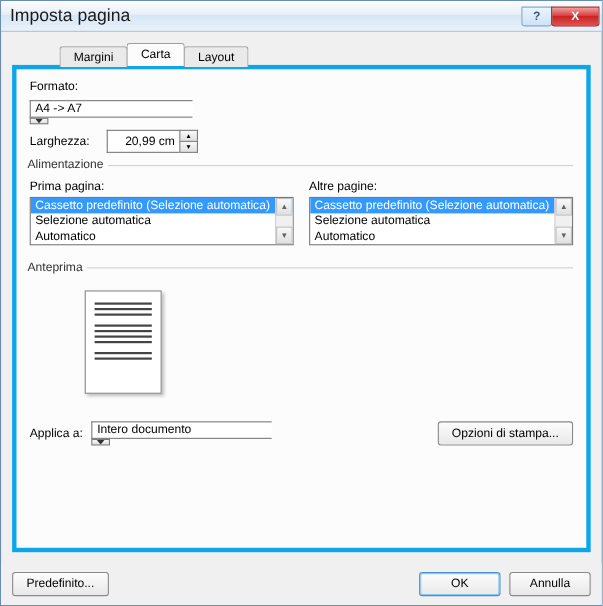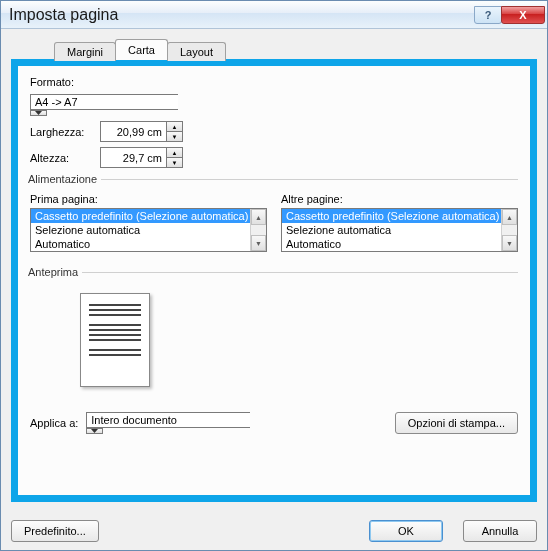--- a/index.html
+++ b/index.html
@@ -8,21 +8,21 @@
 .titlebar { height: 28px; background: linear-gradient(#fcfefe, #e6eef8 45%, #d5e5f5 46%, #e8f2fa); display: flex; align-items: center; padding: 0 2px 0 8px; border-bottom: 1px solid #b0c4d8; }
 .titlebar-text { flex: 1; color: #1a1a1a; font-size: 16px; }
 .titlebar-btns { display: flex; gap: 0; }
 .tbtn { width: 28px; height: 18px; border: 1px solid #8aa8c8; border-radius: 0 0 3px 3px; display: flex; align-items: center; justify-content: center; font-weight: bold; font-size: 11px; background: linear-gradient(#eaf4fc,#cde3f5); color: #3a5a7a; margin-left: -1px; }
 .tbtn.close { width: 44px; background: linear-gradient(#f0a0a0,#d84040 45%,#c82020 46%,#e05050); color: #fff; border-color: #a03030; border-top-right-radius:0; }
 .content { flex: 1; padding: 8px 10px 10px 10px; display: flex; flex-direction: column; }
 .tabs { display: flex; align-items: flex-end; height: 22px; margin-bottom: 0; position: relative; z-index: 2; padding-left: 43px; }
 .tab { padding: 3px 12px; border: 1px solid #a0a0a0; border-bottom: none; background: #f0f0f0; margin-right: -1px; border-radius: 3px 3px 0 0; position: relative; }
 .tab.active { background: #fcfcfc; padding-top:4px; padding-bottom:4px; top:1px; z-index: 3; }
 .tab.inactive { background: #eaeaea; top: 2px; }
-.tabpanel { border: 7px solid #0ea5e9; background: #fcfcfc; flex: 1; padding: 10px 12px; display: flex; flex-direction: column; position: relative; }
+.tabpanel { border: 4px solid #0ea5e9; background: #fcfcfc; flex: 1; padding: 10px 12px; display: flex; flex-direction: column; position: relative; }
 fieldset { border: 1px solid #d0d0d0; border-left: none; border-right: none; border-bottom: none; margin: 0 0 6px 0; padding: 8px 0 6px 0; position: relative; }
 fieldset legend { padding: 0 4px 0 0; background: #fcfcfc; color: #333; margin-left: -2px; }
 .row { display: flex; align-items: center; margin-bottom: 5px; }
 .lbl { width: 70px; }
 select, input[type=text] { height: 21px; border: 1px solid #7a7a7a; background: #fff; padding: 1px 4px; }
 .combo { width: 148px; display:flex;flex-direction:column; }
 .combo select { flex:1; appearance:none; border-right: none; }
 .combo .arrow { width: 17px; border:1px solid #7a7a7a; display:flex;align-items:center;justify-content:center;background:linear-gradient(#f8f8f8,#e0e0e0); }
 .spin { display: flex; }
 .spin input { width: 66px; text-align: right; border-right:none;}
@@ -40,21 +40,21 @@
 .preview { margin-top: 2px; }
 .preview-area { height: 108px; display: flex; align-items: center; padding-left: 50px; }
 .page { width: 70px; height: 94px; background: #fff; border: 1px solid #888; box-shadow: 2px 2px 3px rgba(0,0,0,0.25); padding: 10px 8px; display:flex; flex-direction:column; gap:3px; }
 .page .ln { height: 2px; background: #444; }
 .page .ln.gap { background:transparent; }
 .bottomrow { display: flex; align-items: center; justify-content: space-between; margin-top: 6px; }
 .apply { display:flex; align-items:center; gap:8px; }
 .apply .combo { width: 164px; }
 .btn { height: 22px; padding: 0 12px; border: 1px solid #8a8a8a; border-radius: 3px; background: linear-gradient(#fdfdfd,#e8e8e8); display:inline-flex; align-items:center; justify-content:center; min-width: 74px; }
 .footer { padding: 8px 10px; display: flex; justify-content: space-between; background: #f0f0f0; }
-.footer-right { display:flex; gap:20px; }
+.footer-right { display:flex; gap:8px; }
 .btn.default { border: 1px solid #4a90d0; box-shadow: 0 0 0 1px #8ec8f0 inset; }
 svg.tri { width:7px; height:4px; }
 </style>
 </head>
 <body>
 
 <div class="dialog">
 
   <div class="titlebar">
     <span class="titlebar-text">Imposta pagina</span>
@@ -82,30 +82,20 @@
                 <svg class="tri" viewBox="0 0 7 4">
                   <polygon points="0,0 7,0 3.5,4" fill="#333"></polygon>
                 </svg>
               </div>
           </div>
         </div>
         <div class="row">
           <span class="lbl"><span>Larghezza:</span></span>
           <div class="spin">
             <input type="text" value="20,99 cm" style="">
-            <div class="spinbtns">
-                <div>▲</div>
-                <div>▼</div>
-              </div>
-          </div>
-        </div>
-        <div class="row">
-          <span class="lbl"><span>Altezza:</span></span>
-          <div class="spin">
-            <input type="text" value="29,7 cm" style="">
             <div class="spinbtns">
                 <div>▲</div>
                 <div>▼</div>
               </div>
           </div>
         </div>
       </div>
 
       <fieldset>
         <legend>Alimentazione</legend>

